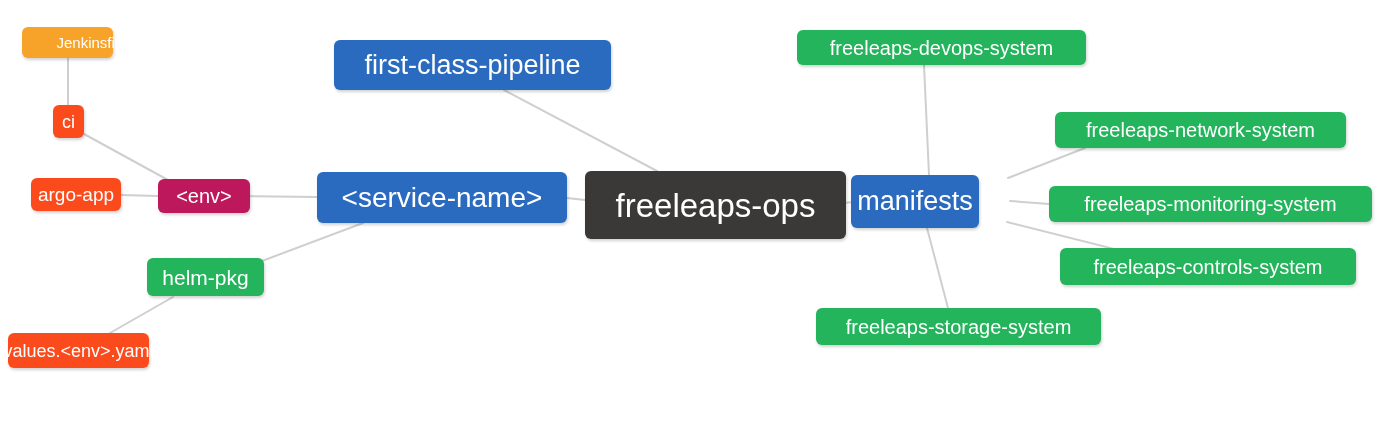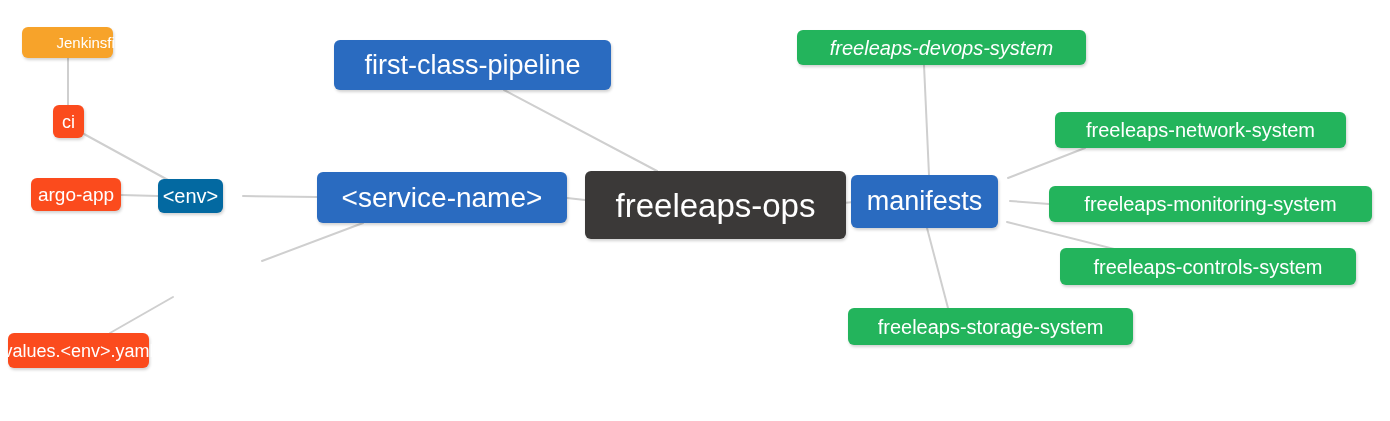--- a/index.html
+++ b/index.html
@@ -53,24 +53,25 @@
       <line x1="843" y1="203" x2="854" y2="202" stroke="#cfcfcf" stroke-width="2" stroke-linecap="round"></line>
       <line x1="929" y1="175" x2="924" y2="65" stroke="#cfcfcf" stroke-width="2" stroke-linecap="round"></line>
       <line x1="1008" y1="178" x2="1085" y2="148" stroke="#cfcfcf" stroke-width="2" stroke-linecap="round"></line>
       <line x1="1010" y1="201" x2="1049" y2="204" stroke="#cfcfcf" stroke-width="2" stroke-linecap="round"></line>
       <line x1="1007" y1="222" x2="1150" y2="258" stroke="#cfcfcf" stroke-width="2" stroke-linecap="round"></line>
       <line x1="927" y1="228" x2="948" y2="308" stroke="#cfcfcf" stroke-width="2" stroke-linecap="round"></line>
     </svg>
 <div class="node" style="left: 585px; top: 171px; width: 261px; height: 68px; font-size: 33px; background: rgb(59, 57, 56); color: rgb(255, 255, 255);">freeleaps-ops</div>
     <div class="node" style="left: 314px; top: 40px; width: 277px; height: 50px; font-size: 27px; background: rgb(42, 107, 192); color: rgb(255, 255, 255); margin-left: 20px;">first-class-pipeline</div>
     <div class="node" style="left: 317px; top: 172px; width: 250px; height: 51px; font-size: 28px; background: rgb(42, 107, 192); color: rgb(255, 255, 255);">&lt;service-name&gt;</div>
-    <div class="node" style="left: 851px; top: 175px; width: 147px; height: 53px; font-size: 27px; background: rgb(42, 107, 192); color: rgb(255, 255, 255);">manifests</div>
+    <div class="node" style="left: 851px; top: 175px; width: 128px; height: 53px; font-size: 27px; background: rgb(42, 107, 192); color: rgb(255, 255, 255);">manifests</div>
     <div class="node" style="left: 22px; top: 27px; width: 91px; height: 31px; font-size: 15px; background: rgb(247, 163, 42); color: rgb(255, 255, 255); padding-left: 48px;">Jenkinsfile</div>
     <div class="node" style="left: 53px; top: 105px; width: 31px; height: 33px; font-size: 18px; background: rgb(251, 75, 29); color: rgb(255, 255, 255); text-align: center;">ci</div>
     <div class="node" style="left: 31px; top: 178px; width: 90px; height: 33px; font-size: 19px; background: rgb(251, 75, 29); color: rgb(255, 255, 255);">argo-app</div>
-    <div class="node" style="left: 158px; top: 179px; width: 65px; height: 34px; font-size: 20px; background: #0369a1; color: rgb(255, 255, 255);">&lt;env&gt;</div>
+    <div class="node" style="left: 158px; top: 179px; width: 92px; height: 34px; font-size: 20px; background: #be185d; color: rgb(255, 255, 255);">&lt;env&gt;</div>
+    <div class="node" style="left: 147px; top: 258px; width: 117px; height: 38px; font-size: 21px; background: rgb(35, 180, 92); color: rgb(255, 255, 255);">helm-pkg</div>
     <div class="node" style="left: 8px; top: 333px; width: 141px; height: 35px; font-size: 18px; background: rgb(251, 75, 29); color: rgb(255, 255, 255);">values.&lt;env&gt;.yaml</div>
-    <div class="node" style="left: 797px; top: 30px; width: 289px; height: 35px; font-size: 20px; background: rgb(35, 180, 92); color: rgb(255, 255, 255); font-style: italic;">freeleaps-devops-system</div>
+    <div class="node" style="left: 797px; top: 30px; width: 289px; height: 35px; font-size: 20px; background: rgb(35, 180, 92); color: rgb(255, 255, 255);">freeleaps-devops-system</div>
     <div class="node" style="left: 1055px; top: 112px; width: 291px; height: 36px; font-size: 20px; background: rgb(35, 180, 92); color: rgb(255, 255, 255);">freeleaps-network-system</div>
     <div class="node" style="left: 1049px; top: 186px; width: 323px; height: 36px; font-size: 20px; background: rgb(35, 180, 92); color: rgb(255, 255, 255);">freeleaps-monitoring-system</div>
     <div class="node" style="left: 1060px; top: 248px; width: 296px; height: 37px; font-size: 20px; background: rgb(35, 180, 92); color: rgb(255, 255, 255);">freeleaps-controls-system</div>
-    <div class="node" style="left: 816px; top: 308px; width: 285px; height: 37px; font-size: 20px; background: rgb(35, 180, 92); color: rgb(255, 255, 255); margin-left: 32px;">freeleaps-storage-system</div>
+    <div class="node" style="left: 816px; top: 308px; width: 285px; height: 37px; font-size: 20px; background: rgb(35, 180, 92); color: rgb(255, 255, 255);">freeleaps-storage-system</div>
   </div>
 
 </body></html>

